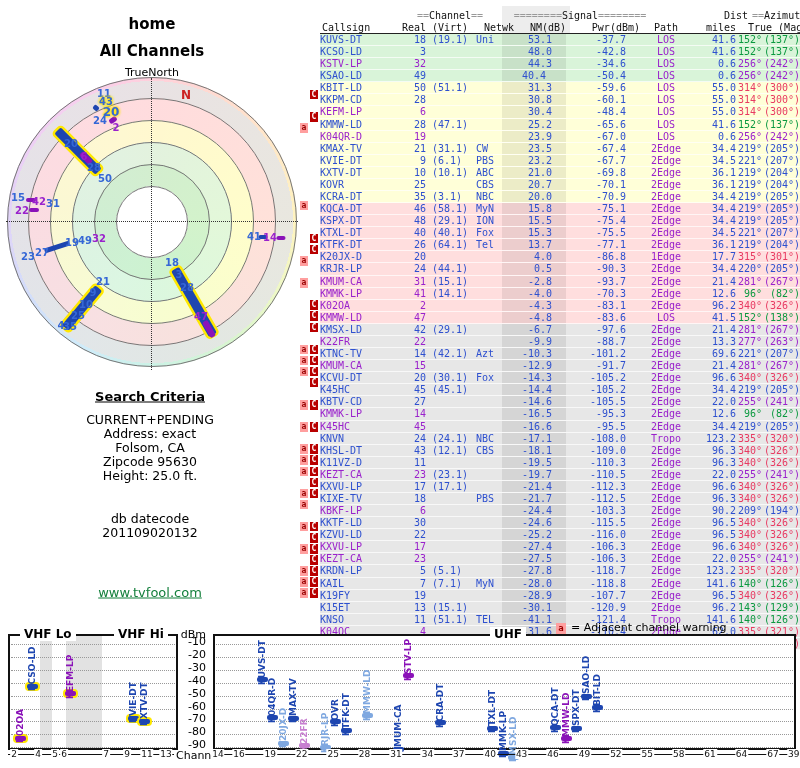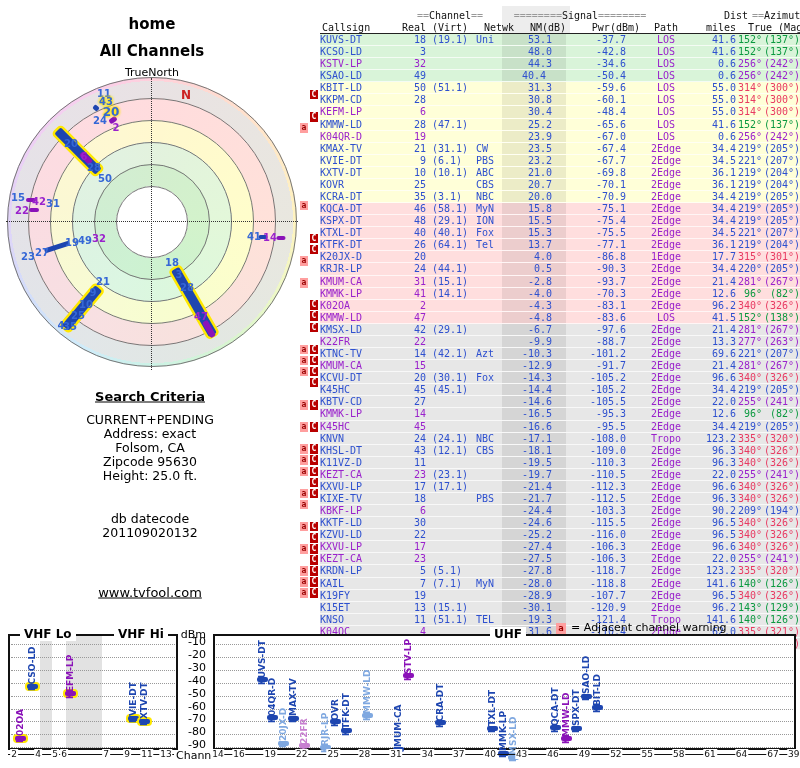--- a/index.html
+++ b/index.html
@@ -24,21 +24,21 @@
   .dotv{border-left:1px dotted #333;width:0;}
   .doth{border-top:1px dotted #333;height:0;}
   .rlab{position:absolute;font-size:10px;font-weight:bold;white-space:nowrap;
         transform:translate(-50%,-50%);}
   .rlab.big{font-size:12px;}
   .glow{text-shadow:0 0 3px #ffe800,0 0 3px #ffe800,0 0 3px #ffe800;}
   .rbar{position:absolute;border-radius:2px;}
   
   .sc-head{font-size:13px;font-weight:bold;text-decoration:underline;}
   .sc-line{font-size:12.5px;color:#000;white-space:nowrap;}
-  .link{font-size:13px;color:#000000;text-decoration:underline;cursor:pointer;}
+  .link{font-size:13px;color:#15803d;text-decoration:underline;cursor:pointer;}
   
   #tbl{left:300px;top:6px;width:500px;height:600px;font-family:"DejaVu Sans Mono",monospace;
        font-size:10px;color:#111;}
   .hgray{color:#999;} .hword{color:#111;}
   .h1{position:absolute;top:4px;white-space:nowrap;font-size:10px;}
   .h2{position:absolute;top:16px;white-space:nowrap;font-size:10px;color:#111;}
   #hline{position:absolute;left:20px;right:0;top:27px;border-top:1px solid #222;}
   #rows{position:absolute;left:20px;top:28px;width:480px;}
   .trow{display:grid;grid-template-columns:76px 30px 48px 28px 64px 74px 52px 44px 26px 40px;
         height:11.08px;line-height:11px;border-bottom:1px solid rgba(255,255,255,.7);}
@@ -740,21 +740,21 @@
           <div class="cell tp ce">2Edge</div>
           <div class="cell tb ra">96.2</div>
           <div class="cell az-g ra">143°</div>
           <div class="cell az-g ra" style="padding-right: 2px;">(129°)</div>
         </div>
         <div class="trow bg-e">
           <div class="cell tb">KNSO</div>
           <div class="cell tb ra">11</div>
           <div class="cell tb" style="padding-left: 6px;">(51.1)</div>
           <div class="cell tb" style="padding-left: 2px;">TEL</div>
-          <div class="cell tb ra nmcell" style="padding-right: 14px;">-19.3</div>
+          <div class="cell tb ra nmcell" style="padding-right: 14px;">-41.1</div>
           <div class="cell tb ra" style="padding-right: 14px;">-121.4</div>
           <div class="cell tp ce">Tropo</div>
           <div class="cell tb ra">141.6</div>
           <div class="cell az-g ra">140°</div>
           <div class="cell az-g ra" style="padding-right: 2px;">(126°)</div>
         </div>
         <div class="trow bg-e">
           <div class="cell tp">K04QC</div>
           <div class="cell tp ra">4</div>
           <div class="cell tb" style="padding-left: 6px;"></div>

